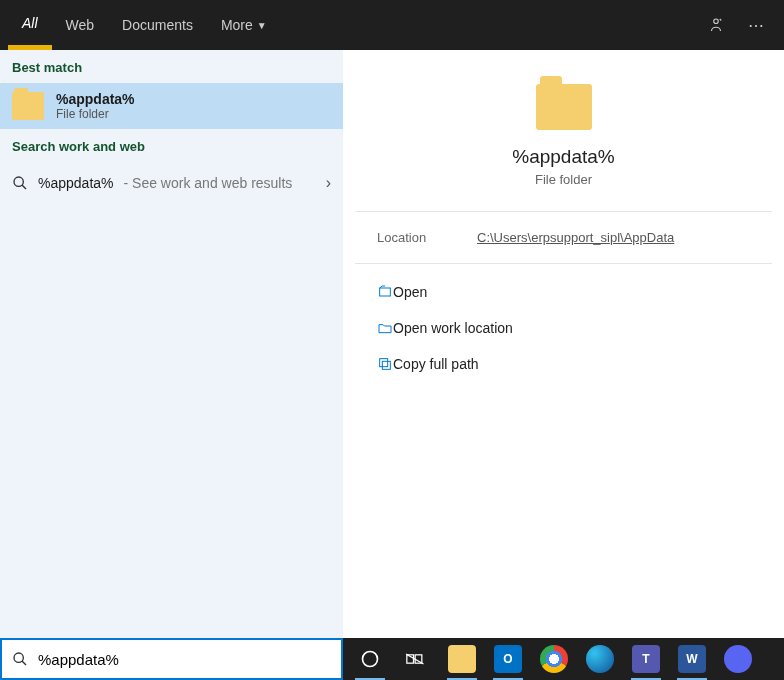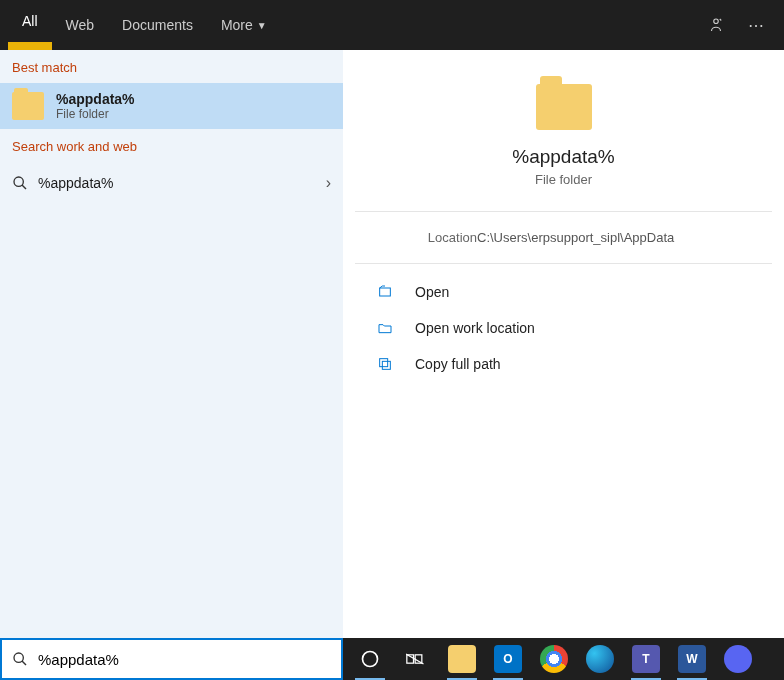--- a/index.html
+++ b/index.html
@@ -1,51 +1,51 @@
 <!DOCTYPE html>
 <html><head>
 <meta charset="utf-8">
 <style>
 * { margin: 0; padding: 0; box-sizing: border-box; font-family: "Segoe UI", sans-serif; }
 body { width: 784px; height: 680px; background: #fff; overflow: hidden; position: relative; }
 
 .topbar { height: 50px; background: #1f1f1f; display: flex; align-items: center; padding: 0 8px; }
 .tab { color: #ccc; font-size: 14px; padding: 0 14px; height: 50px; display: flex; align-items: center; cursor: pointer; }
-.tab.active { color: #fff; border-bottom: 8px solid #eab308; }
+.tab.active { color: #fff; border-bottom: 5px solid #eab308; font-style: italic; }
 .tab .chev { margin-left: 4px; font-size: 10px; }
 .topbar-spacer { flex: 1; }
 .topbar-icon { color: #ccc; width: 40px; height: 50px; display: flex; align-items: center; justify-content: center; font-size: 16px; }
 
 .main { display: flex; height: 588px; }
 .left { width: 343px; background: #eef4fa; }
 .right { width: 441px; background: #fff; padding-top: 6px; }
 
-.section-header { font-weight: 400; font-size: 13px; padding: 10px 12px 8px; color: #c2410c; background:#eef4fa; }
+.section-header { font-weight: 700; font-size: 13px; padding: 10px 12px 8px; color: #14532d; background:#eef4fa; }
 .result-item { display: flex; align-items: center; padding: 8px 12px; gap: 12px; }
 .result-item.selected { background: #bfdcf5; }
 .folder-small { width: 32px; height: 28px; background: #f5cf6e; border-radius: 2px; position: relative; }
 .folder-small::before { content: ""; position: absolute; top: -4px; left: 2px; width: 14px; height: 6px; background: #f5cf6e; border-radius: 2px 2px 0 0; }
 .result-text .title { font-weight: 600; font-size: 14px; color: #1b1b1b; }
 .result-text .sub { font-size: 12px; color: #555; }
 .web-item { display: flex; align-items: center; padding: 12px; gap: 10px; }
 .web-item .q { font-size: 14px; color: #1b1b1b; }
 .web-item .hint { font-size: 14px; color: #777; }
 .web-item .arrow { margin-left: auto; color: #555; }
 
 .preview { margin: 6px 12px 0; background: #fff; }
 .folder-big { width: 56px; height: 46px; background: #f5cf6e; border-radius: 3px; margin: 28px auto 16px; position: relative; }
 .folder-big::before { content: ""; position: absolute; top: -8px; left: 4px; width: 22px; height: 10px; background: #f5cf6e; border-radius: 3px 3px 0 0; }
 .preview-title { text-align: center; font-size: 19px; color: #222; }
 .preview-sub { text-align: center; font-size: 13px; color: #666; margin-top: 4px; margin-bottom: 24px; }
 .divider { height: 1px; background: #e5e5e5; margin: 0 0 0 0; }
-.loc-row { display: flex; padding: 18px 22px; font-size: 13px; text-align: right; }
+.loc-row { display: flex; padding: 18px 22px; font-size: 13px; }
 .loc-label { width: 100px; color: #666; }
-.loc-val { color: #555; }
+.loc-val { color: #555; text-decoration: underline; }
 .actions { padding: 10px 14px; }
-.action { display: flex; align-items: center; gap: 22px; padding: 10px 8px; font-size: 14px; color: #222; }
+.action { display: flex; align-items: center; gap: 0; padding: 10px 8px; font-size: 14px; color: #222; }
 .action svg { width: 16px; height: 16px; }
 
 .searchbar { position: absolute; left: 0; bottom: 0; width: 343px; height: 42px; border: 2px solid #0078d4; background: #fff; display: flex; align-items: center; padding: 0 10px; gap: 10px; }
 .searchbar input { border: none; outline: none; font-size: 15px; flex: 1; }
 
 .taskbar { position: absolute; left: 343px; bottom: 0; right: 0; height: 42px; background: #1f1f1f; display: flex; align-items: center; padding: 0 6px; gap: 4px; }
 .tbicon { width: 42px; height: 42px; display: flex; align-items: center; justify-content: center; color: #fff; position:relative; }
 .tbicon.active::after{content:"";position:absolute;bottom:0;left:6px;right:6px;height:2px;background:#76b9ed;}
 .app { width: 28px; height: 28px; border-radius: 4px; display:flex;align-items:center;justify-content:center;font-size:12px;font-weight:bold;color:#fff; }
 </style>
@@ -81,20 +81,21 @@
         <div class="sub">File folder</div>
       </div>
     </div>
     <div class="section-header">Search work and web</div>
     <div class="web-item">
       <svg width="16" height="16" viewBox="0 0 24 24" fill="none" stroke="#333" stroke-width="2">
           <circle cx="10" cy="10" r="7"></circle>
           <line x1="21" y1="21" x2="15" y2="15"></line>
         </svg>
       <span class="q">%appdata%</span>
+      <span class="hint"> - See work and web results</span>
       <span class="arrow">›</span>
     </div>
   </div>
 
   <div class="right">
     <div class="preview">
       <div class="folder-big"></div>
       <div class="preview-title">%appdata%</div>
       <div class="preview-sub">File folder</div>
       <div class="divider"></div>

